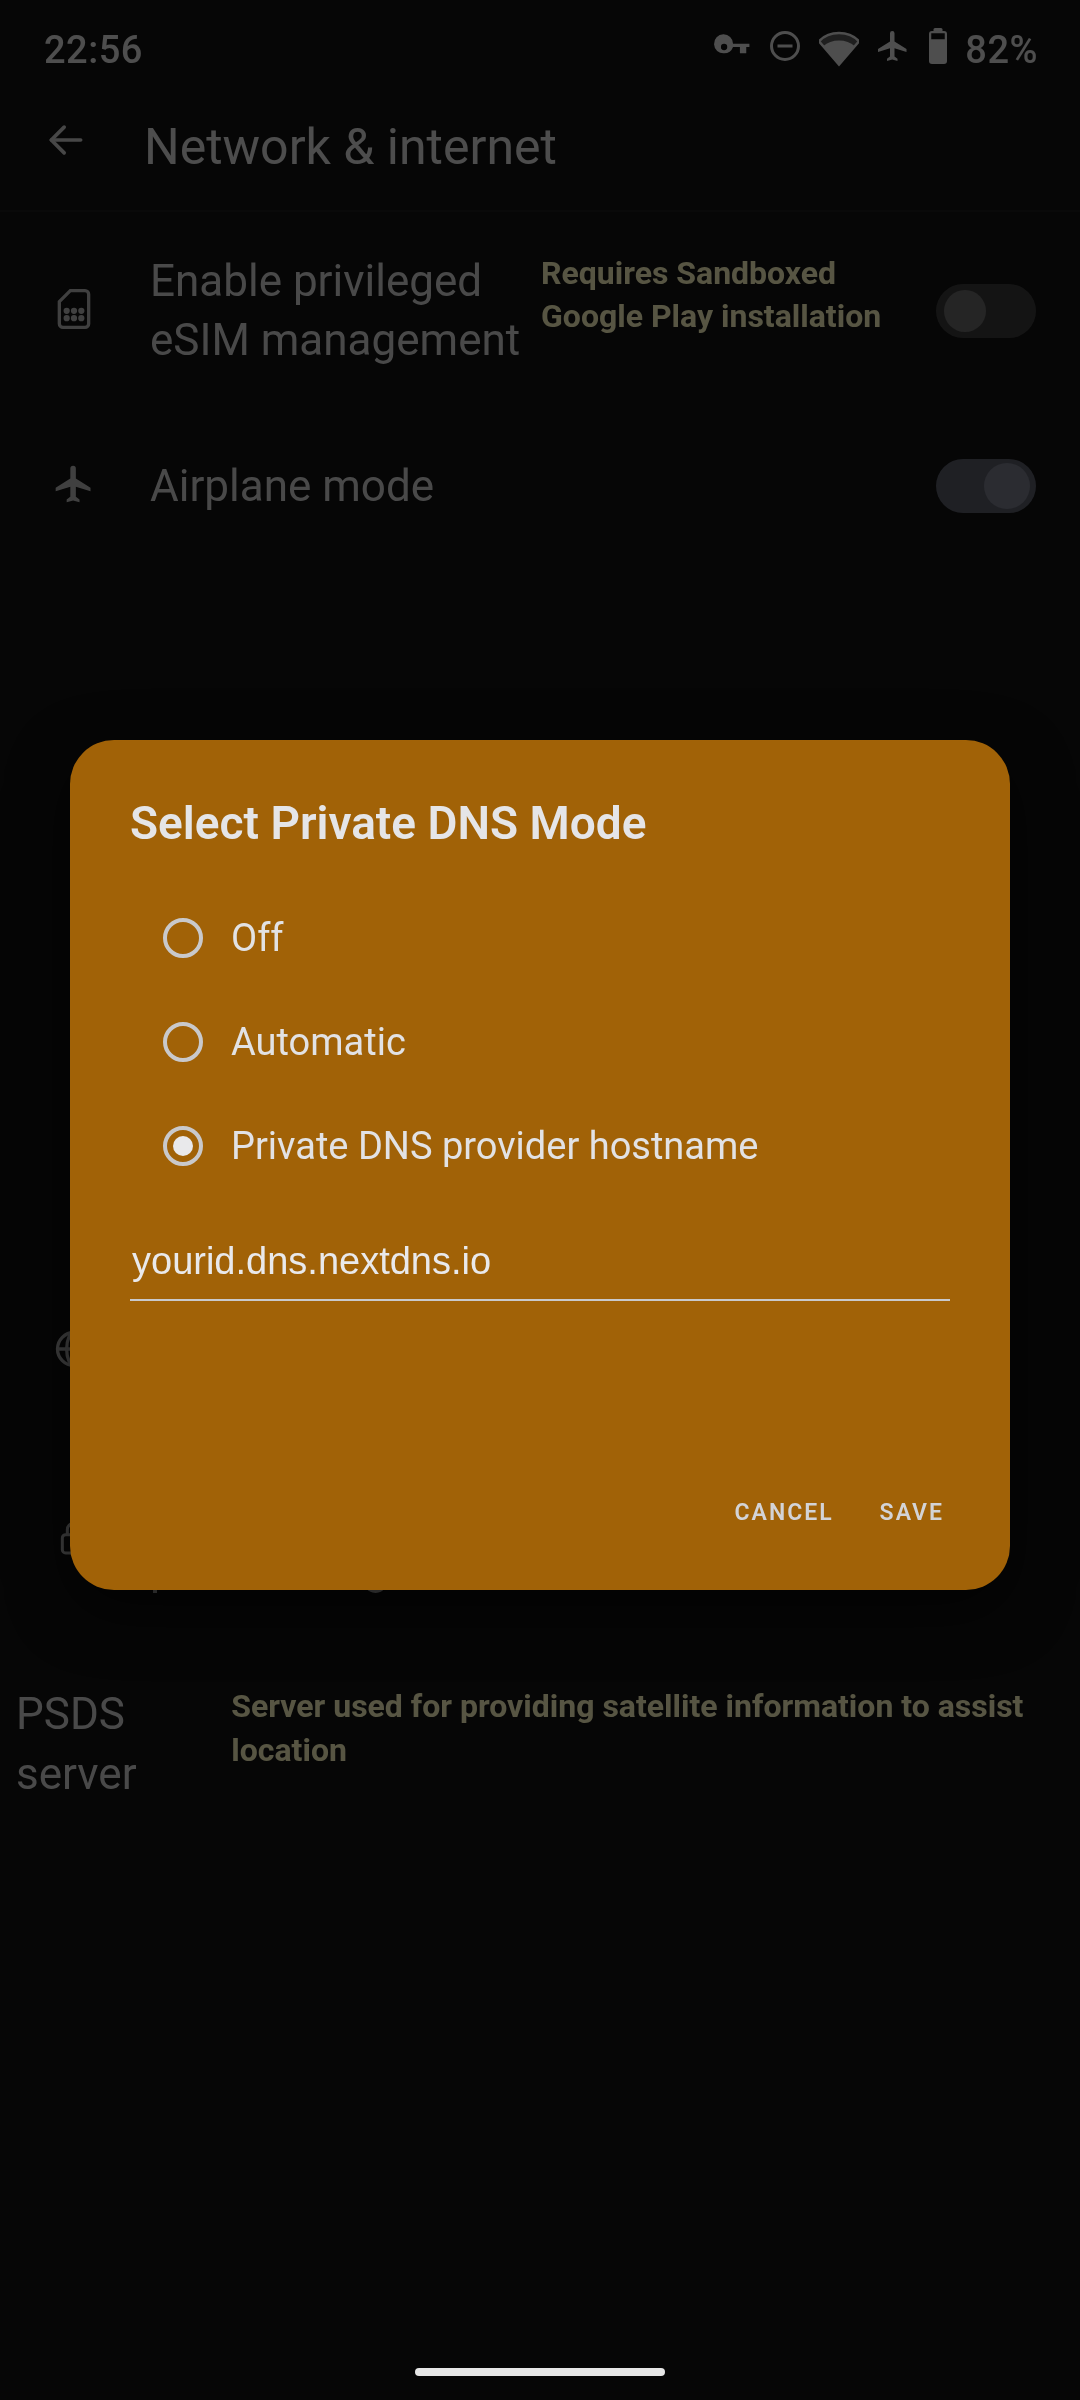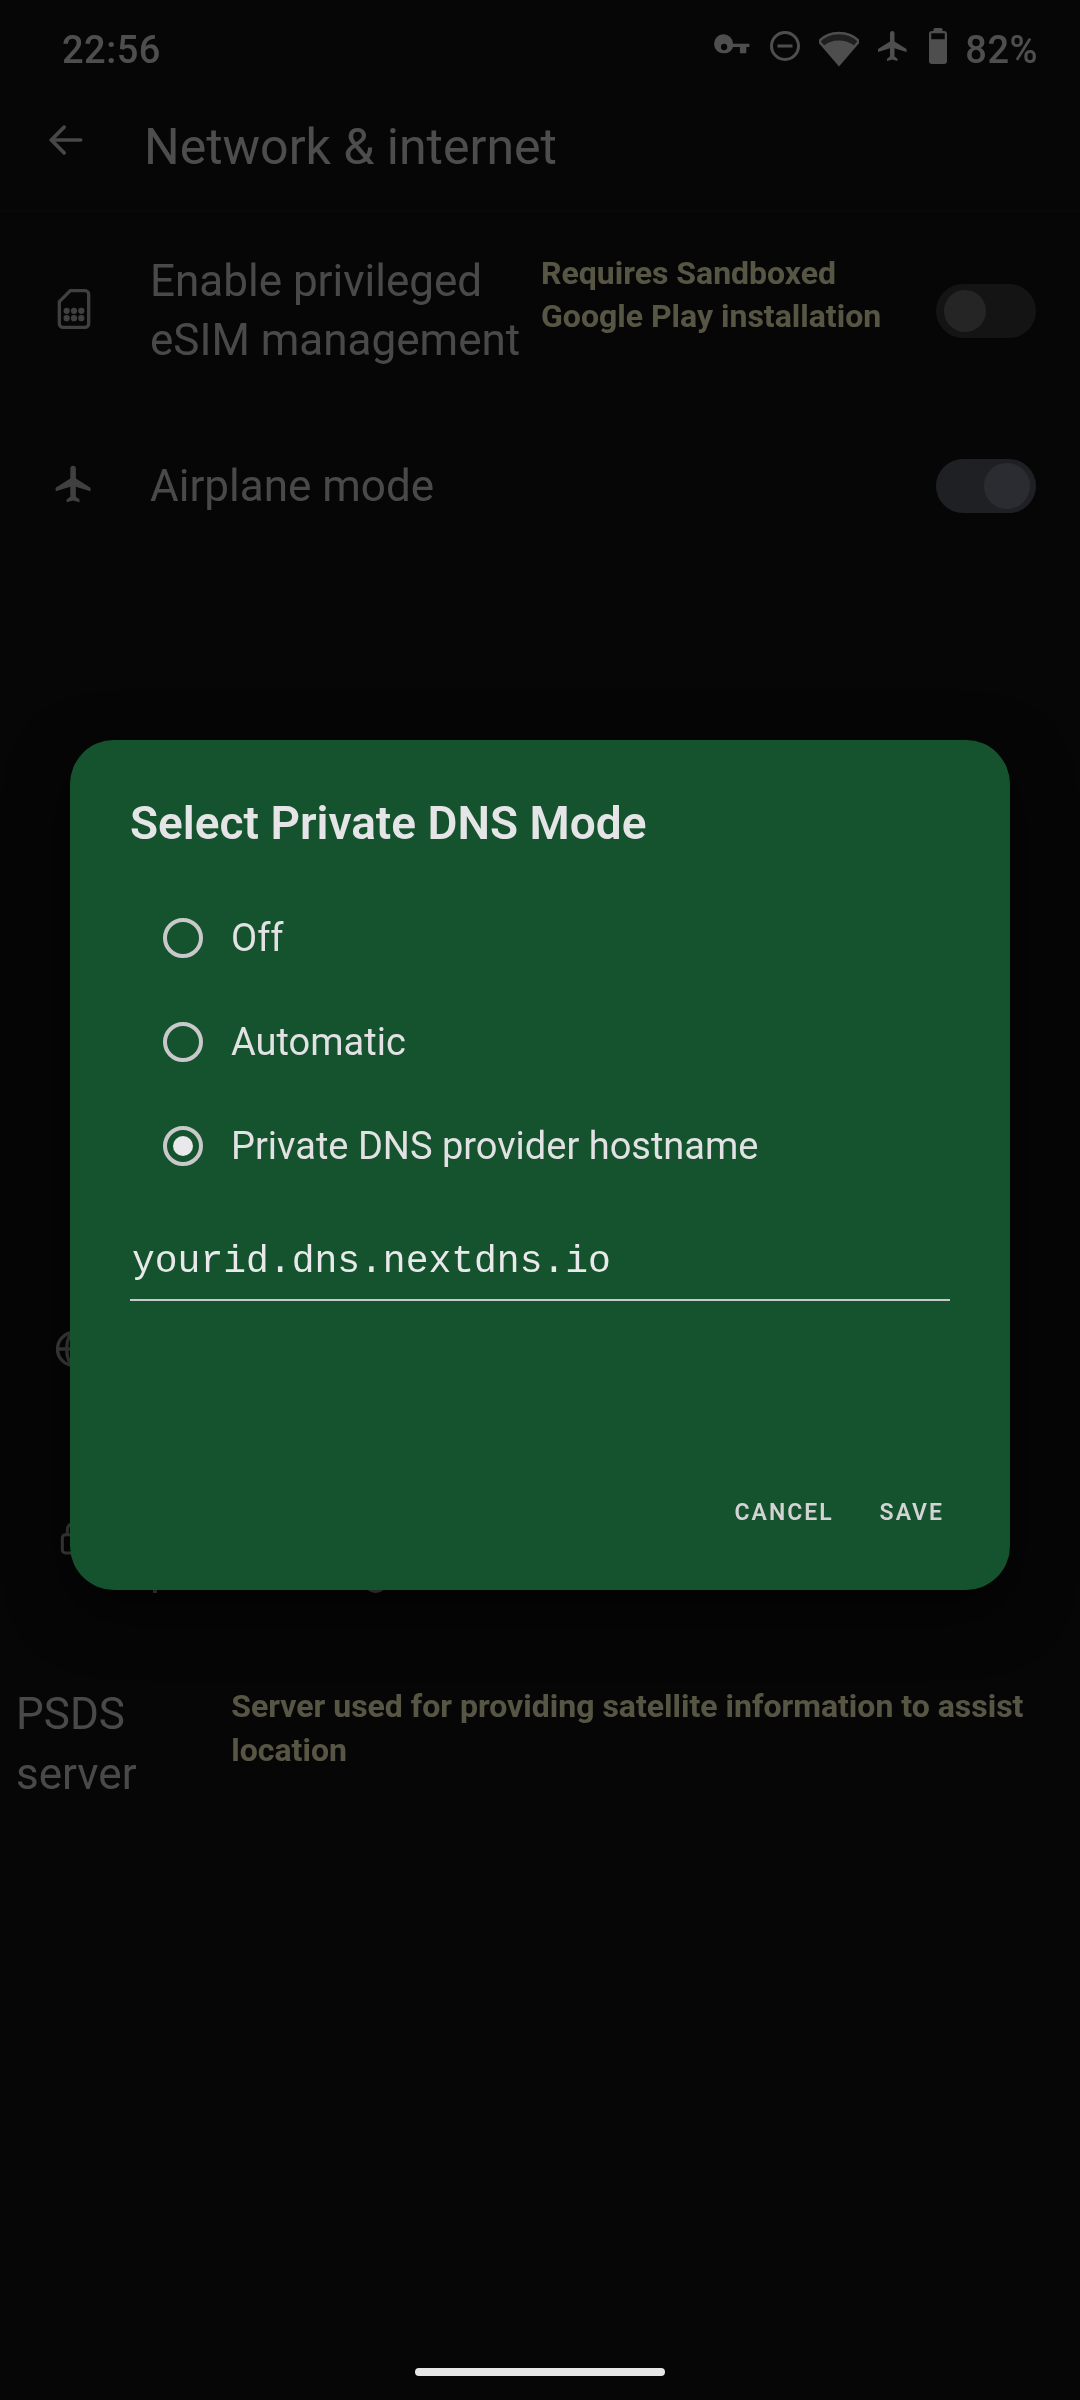--- a/index.html
+++ b/index.html
@@ -11,21 +11,21 @@
       position: relative;
       overflow: hidden;
       color: #e0e0e0;
     }
 
     
     .status-bar {
       display: flex;
       justify-content: space-between;
       align-items: center;
-      padding: 28px 42px 20px 62px;
+      padding: 28px 42px 20px 44px;
       font-size: 38px;
       font-weight: 500;
       color: #e4e4e4;
       letter-spacing: 0.5px;
     }
     .status-right {
       display: flex;
       align-items: flex-start;
       gap: 16px;
     }
@@ -108,21 +108,21 @@
       inset: 0;
       background: rgba(0,0,0,0.66);
     }
 
     
     .dialog {
       position: absolute;
       left: 70px;
       right: 70px;
       top: 740px;
-      background: #14532d;
+      background: #a16207;
       border-radius: 44px;
       padding: 56px 0 40px 0;
       box-shadow: 0 20px 60px rgba(0,0,0,0.6);
     }
     .dialog-title {
       font-size: 46px;
       font-weight: 600;
       color: #e5e5e7;
       padding: 0 60px 36px 60px;
     }
@@ -152,21 +152,21 @@
       color: #e2e2e4;
     }
     .hostname-input {
       margin: 32px 60px 8px 60px;
       border: none;
       background: transparent;
       border-bottom: 2px solid #c9c9cb;
       font-size: 38px;
       color: #e9e9eb;
       padding: 10px 2px 16px 2px;
-      font-family: Liberation Mono, monospace;
+      font-family: Liberation Sans, sans-serif;
       width: calc(100% - 120px);
     }
 
     .dialog-actions {
       display:flex;
       justify-content:flex-end;
       gap: 46px;
       padding: 190px 66px 24px 60px;
     }
     .dlg-btn {

